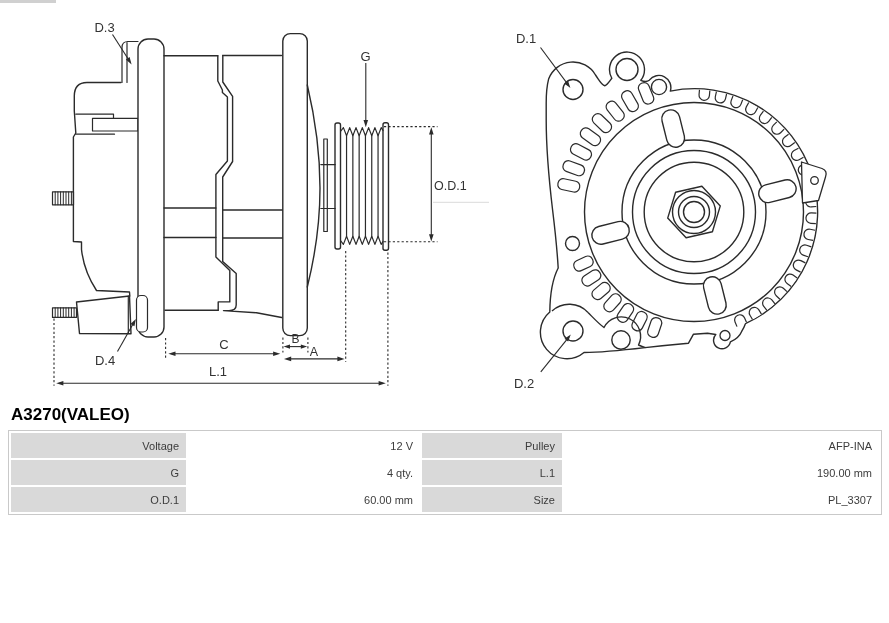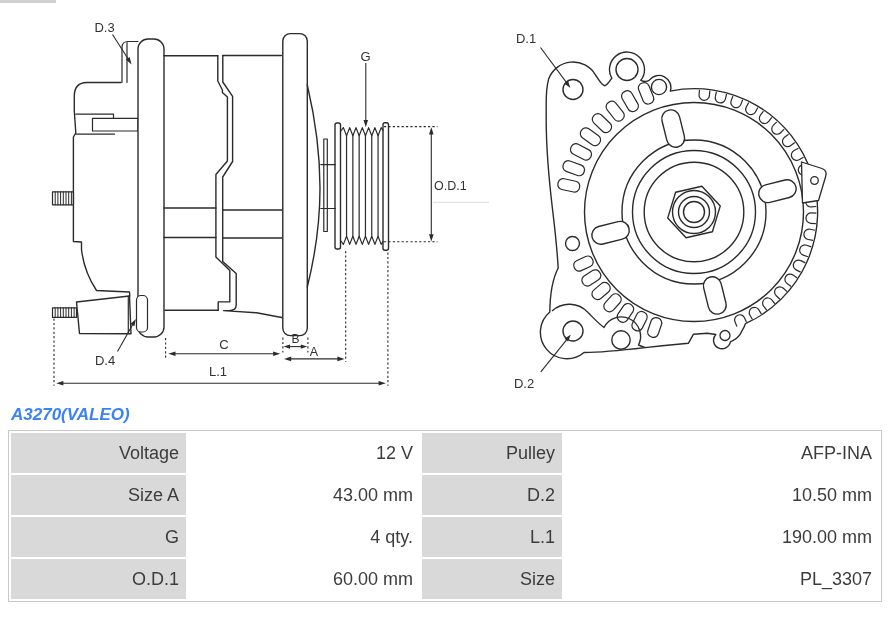--- a/index.html
+++ b/index.html
@@ -1,22 +1,22 @@
 <!DOCTYPE html>
 <html><head>
 <meta charset="utf-8">
 <style>
   html,body{margin:0;padding:0;background:#ffffff;}
   body{width:889px;height:623px;overflow:hidden;font-family:"Liberation Sans",sans-serif;}
   #wrap{position:relative;width:889px;height:623px;}
   #art{position:absolute;left:0;top:0;}
   #smudge{position:absolute;left:0;top:0;width:56px;height:3px;background:#aaa;opacity:.55;}
-  #ttl{position:absolute;left:11px;top:405px;color:#3b82f6;font-size:17px;font-weight:bold;letter-spacing:0px;font-style:italic;}
+  #ttl{position:absolute;left:11px;top:405px;color:#000000;font-size:17px;font-weight:bold;letter-spacing:0px;}
   #spec{position:absolute;left:8px;top:430px;border-collapse:separate;border-spacing:2px;border:1px solid #c9c9c9;background:#fff;table-layout:fixed;}
-  #spec td{height:40px;padding:0 7px 0 0;text-align:right;vertical-align:middle;font-size:18px;color:#3c3c3c;overflow:hidden;}
+  #spec td{height:25px;padding:0 7px 0 0;text-align:right;vertical-align:middle;font-size:11px;color:#3c3c3c;overflow:hidden;}
   #spec td.l{background:#d9d9d9;}
 </style>
 </head>
 <body>
 <div id="wrap">
   <div id="smudge"></div>
   <svg id="art" width="889" height="430" viewBox="0 0 889 430">
     <g stroke="#2b2b2b" stroke-width="1.4" fill="none" stroke-linejoin="round" stroke-linecap="round">
 <path d="M 121,82.5 L 87,82.5 Q 74.4,82.5 74.3,96 L 74.3,111 L 75.8,133 L 73.4,137 L 73.4,241.5 L 81.5,242 L 81.5,249.5 C 83,263 88,277.5 96.5,290.5 L 129.5,292 L 129.8,296"></path>
 <path d="M 75.8,114.2 L 113.5,114.2 L 113.5,118.3" stroke-width="1.2"></path>
@@ -218,26 +218,20 @@
   <div id="ttl">A3270(VALEO)</div>
   <table id="spec">
     <tbody>
         <tr>
           <td class="l" style="width:168px">Voltage</td>
           <td style="width:225px">12 V</td>
           <td class="l" style="width:133px">Pulley</td>
           <td style="width:308px">AFP-INA</td>
         </tr>
     <tr>
-          <td class="l">Size A</td>
-          <td>43.00 mm</td>
-          <td class="l">D.2</td>
-          <td>10.50 mm</td>
-        </tr>
-    <tr>
           <td class="l">G</td>
           <td>4 qty.</td>
           <td class="l">L.1</td>
           <td>190.00 mm</td>
         </tr>
     <tr>
           <td class="l">O.D.1</td>
           <td>60.00 mm</td>
           <td class="l">Size</td>
           <td>PL_3307</td>

